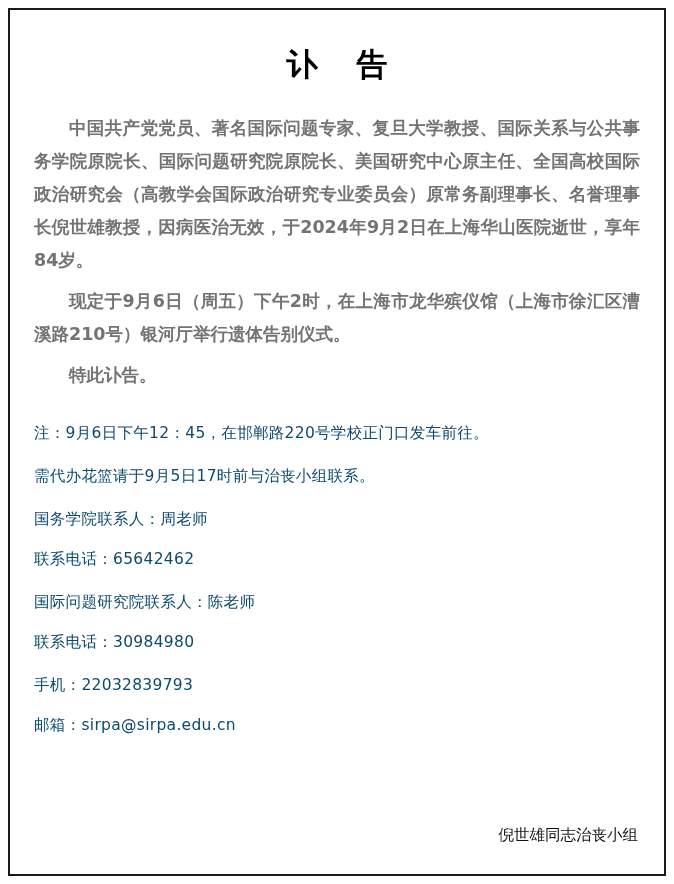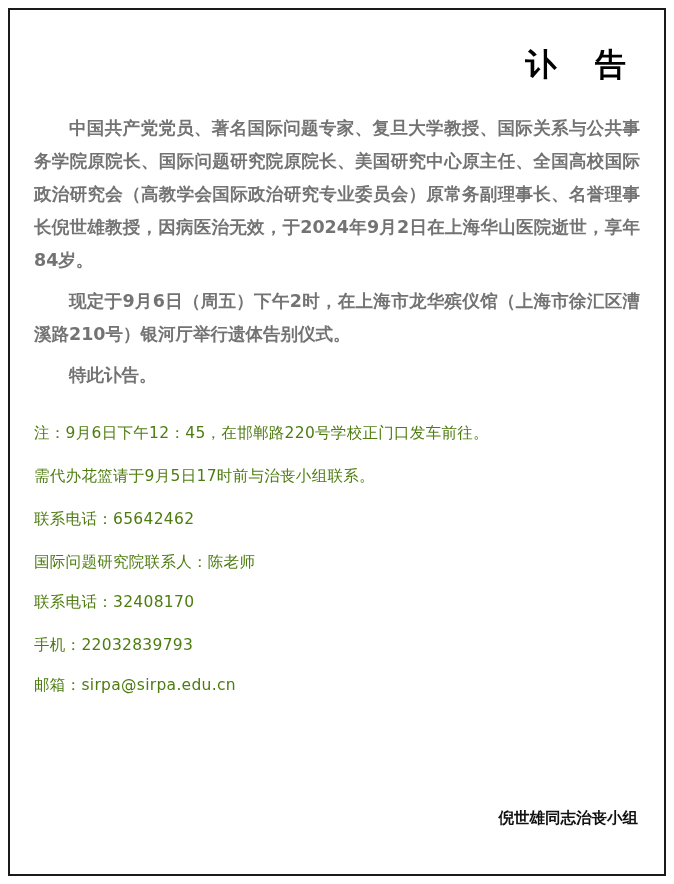--- a/index.html
+++ b/index.html
@@ -30,21 +30,21 @@
     box-sizing: border-box;
   }
   .content {
     position: absolute;
     left: 34px;
     top: 30px;
     width: 606px;
     box-sizing: border-box;
   }
   .doc-title {
-    text-align: right;
+    text-align: center;
     font-size: 31px;
     font-weight: bold;
     letter-spacing: 14px;
     text-indent: 14px;
     margin-top: 14px;
     margin-bottom: 26px;
     color: #000000;
   }
   .body-para {
     font-size: 17.5px;
@@ -56,32 +56,31 @@
     font-weight: bold;
     color: #737373;
   }
   .note-block {
     margin-top: 30px;
   }
   .note-line {
     font-size: 15.5px;
     line-height: 22px;
     margin: 0 0 21px 0;
-    color: #4d7c0f;
+    color: #0c4a6e;
     letter-spacing: 0.3px;
   }
   .note-line.tight {
     margin-bottom: 18px;
   }
   .signature {
     position: absolute;
     right: 36px;
-    bottom: 51px;
+    bottom: 34px;
     text-align: center;
-    font-weight: bold;
   }
   .sig-line {
     font-size: 15.5px;
     line-height: 30px;
     color: #111111;
   }
 </style>
 </head>
 <body>
 
@@ -92,23 +91,24 @@
 
     <div class="doc-title">讣 告</div>
 
     <p class="body-para">中国共产党党员、著名国际问题专家、复旦大学教授、国际关系与公共事务学院原院长、国际问题研究院原院长、美国研究中心原主任、全国高校国际政治研究会（高教学会国际政治研究专业委员会）原常务副理事长、名誉理事长倪世雄教授，因病医治无效，于2024年9月2日在上海华山医院逝世，享年84岁。</p>
     <p class="body-para">现定于9月6日（周五）下午2时，在上海市龙华殡仪馆（上海市徐汇区漕溪路210号）银河厅举行遗体告别仪式。</p>
     <p class="body-para">特此讣告。</p>
 
     <div class="note-block">
       <p class="note-line">注：9月6日下午12：45，在邯郸路220号学校正门口发车前往。</p>
       <p class="note-line">需代办花篮请于9月5日17时前与治丧小组联系。</p>
+      <p class="note-line tight">国务学院联系人：周老师</p>
       <p class="note-line">联系电话：65642462</p>
       <p class="note-line tight">国际问题研究院联系人：陈老师</p>
-      <p class="note-line">联系电话：32408170</p>
+      <p class="note-line">联系电话：30984980</p>
       <p class="note-line tight">手机：22032839793</p>
       <p class="note-line">邮箱：sirpa@sirpa.edu.cn</p>
     </div>
 
   </div>
 
   <div class="signature">
     <div class="sig-line">倪世雄同志治丧小组</div>
   </div>
 </div>

